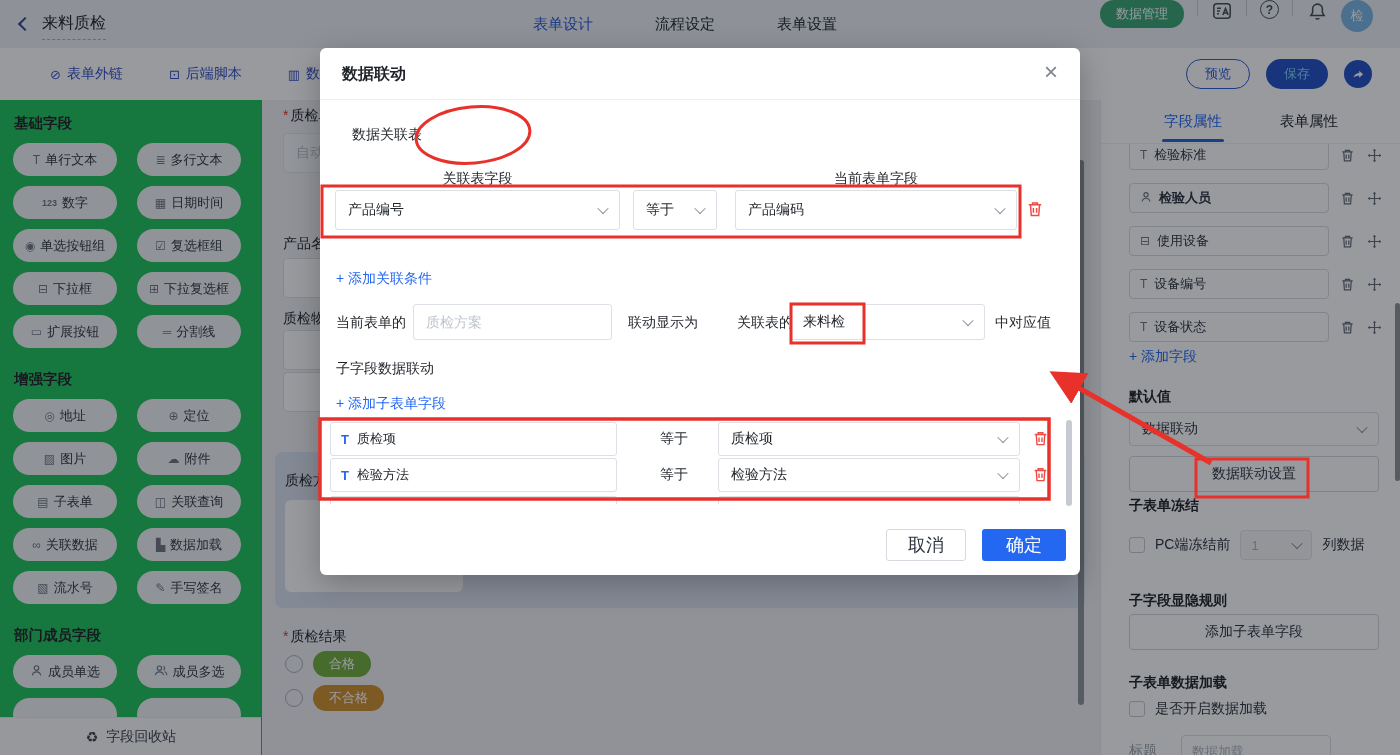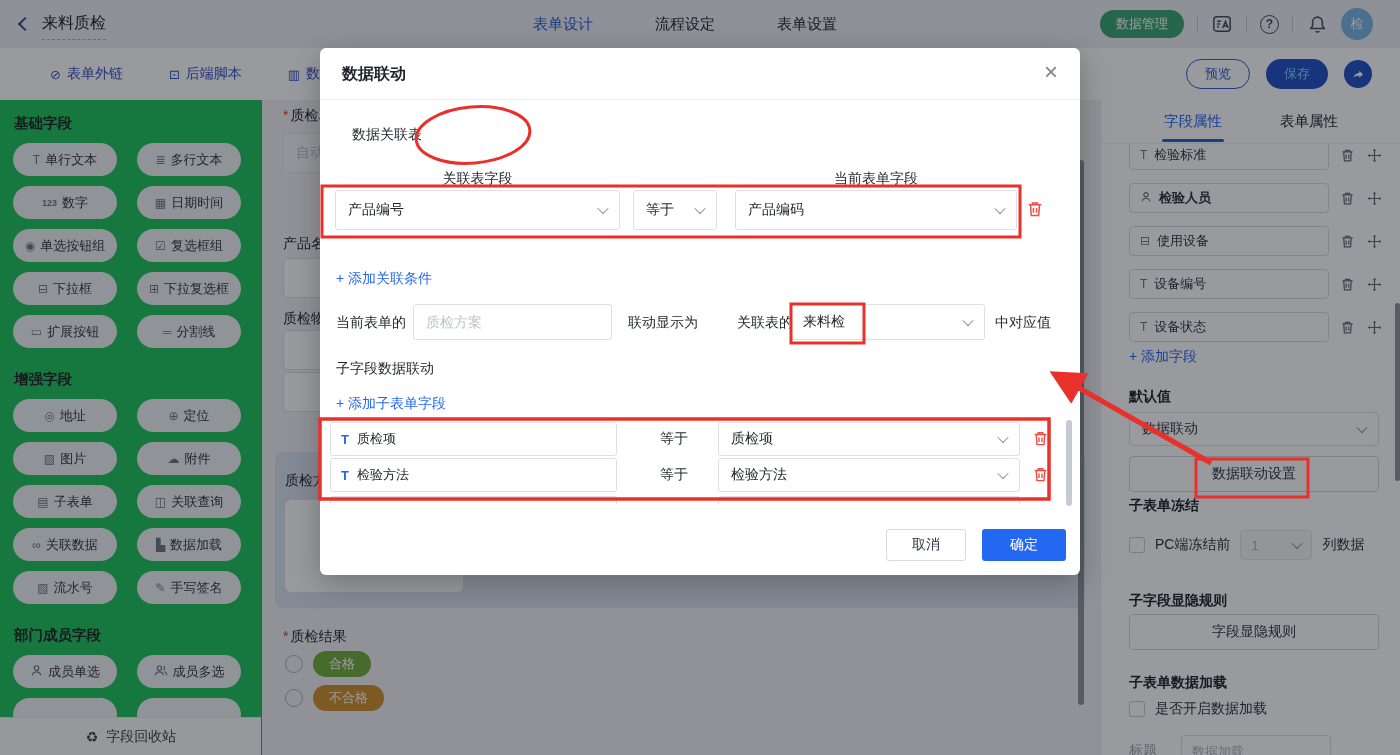--- a/index.html
+++ b/index.html
@@ -6,21 +6,21 @@
   html,body { width:1400px; height:755px; overflow:hidden; }
   body { font-family:"Liberation Sans","DejaVu Sans",sans-serif; font-size:14px; color:#1f2329; background:#f1f2f5; position:relative; }
 
   
   .hdr { position:absolute; left:0; top:0; width:1400px; height:48px; background:#eef0f4; z-index:1; }
   .back { position:absolute; left:20px; top:19px; width:10px; height:10px; border-left:2.5px solid #2f4496; border-bottom:2.5px solid #2f4496; transform:rotate(45deg); cursor:pointer; }
   .hdr-title { position:absolute; left:42px; top:13px; font-size:16px; color:#1f2329; border-bottom:1px dashed #aab0bd; padding-bottom:5px; }
   .hdr-tabs { position:absolute; left:533px; top:0; height:48px; display:flex; align-items:center; gap:62px; }
   .hdr-tab { font-size:15px; color:#232a33; cursor:pointer; white-space:nowrap; }
   .hdr-tab.active { color:#2b5bd8; }
-  .hdr-actions { position:absolute; right:27px; top:0; height:48px; display:flex; align-items:center; gap:13px; }
+  .hdr-actions { position:absolute; right:27px; top:0; height:48px; display:flex; align-items:flex-start; gap:13px; }
   .btn-green { height:28px; padding:0 16px; border-radius:14px; background:#3aa675; color:#fff; font-size:13px; display:flex; align-items:center; cursor:pointer; }
   .vdiv { width:1px; height:16px; background:#c9cdd5; }
   .hicon { width:22px; height:22px; color:#454c59; display:flex; align-items:center; justify-content:center; cursor:pointer; }
   .help-circle { width:19px; height:19px; border:1.6px solid #454c59; border-radius:50%; font-size:12px; font-weight:bold; color:#454c59; display:flex; align-items:center; justify-content:center; cursor:pointer; }
   .avatar { width:32px; height:32px; border-radius:50%; background:#7ab5e6; color:#fff; font-size:13px; display:flex; align-items:center; justify-content:center; cursor:pointer; }
 
   
   .tbar { position:absolute; left:0; top:48px; width:1400px; height:52px; background:#fff; z-index:1; }
   .tbar-items { position:absolute; left:50px; top:0; height:52px; display:flex; align-items:center; gap:46px; }
   .tbar-item { color:#3350c7; font-size:14px; display:flex; align-items:center; gap:6px; cursor:pointer; white-space:nowrap; }
@@ -86,21 +86,21 @@
   .m-label { position:absolute; font-size:14px; color:#1f2329; white-space:nowrap; }
   .m-select { position:absolute; border:1px solid #dcdfe5; border-radius:3px; background:#fff; display:flex; align-items:center; padding:0 12px; font-size:14px; color:#1f2329; cursor:pointer; }
   .m-select.focus { border-color:#2468f2; }
   .m-input { position:absolute; border:1px solid #dcdfe5; border-radius:3px; background:#fff; font-size:14px; color:#1f2329; padding:0 12px; font-family:inherit; outline:none; }
   .m-input::placeholder { color:#bfc4cc; }
   .m-colhead { position:absolute; font-size:14px; color:#1f2329; text-align:center; }
   .m-link { position:absolute; color:#2468f2; font-size:14px; cursor:pointer; }
   .sub-box { position:absolute; height:34px; border:1px solid #dcdfe5; border-radius:3px; background:#fff; display:flex; align-items:center; gap:8px; padding:0 10px; font-size:13px; color:#1f2329; }
   .sub-box .ticon { color:#2468f2; font-weight:bold; font-size:13px; }
   .trash { color:#ef4b42; cursor:pointer; width:18px; height:18px; position:absolute; }
-  .m-btn { position:absolute; height:32px; border-radius:3px; font-size:14px; display:flex; align-items:center; justify-content:center; cursor:pointer; }
+  .m-btn { position:absolute; height:32px; border-radius:3px; font-size:18px; display:flex; align-items:center; justify-content:center; cursor:pointer; }
   .m-btn.cancel { width:80px; border:1px solid #d6d9df; background:#fff; color:#2e3440; }
   .m-btn.ok { width:84px; background:#2468f2; color:#fff; }
   .part-box { position:absolute; height:8px; border:1px solid #dcdfe5; border-bottom:none; border-radius:3px 3px 0 0; background:#fff; }
 
   .ann { position:absolute; inset:0; z-index:60; pointer-events:none; }
   .gi { display:inline-block; }
 </style>
 </head>
 <body>
 
@@ -412,21 +412,21 @@
     <span class="cb"></span>
     <span>PC端冻结前</span>
     <span class="mini-select">
         <span>1</span>
         <span class="chv"></span>
       </span>
     <span>列数据</span>
   </div>
 
   <div class="ptitle" style="top:492px;">子字段显隐规则</div>
-  <div class="pbtn" style="top:514px;">字段显隐规则</div>
+  <div class="pbtn" style="top:514px;">添加子表单字段</div>
 
   <div class="ptitle" style="top:574px;">子表单数据加载</div>
   <div class="prow" style="top:600px;">
     <span class="cb"></span>
     <span>是否开启数据加载</span>
   </div>
   <div class="prow gray-lab" style="top:642px;">标题</div>
   <input class="ptext-input" style="left: 80px; top: 635px; width: 150px;" placeholder="数据加载">
 
   <div class="scroll-thumb" style="left:294px; top:203px; width:5px; height:178px;"></div>

